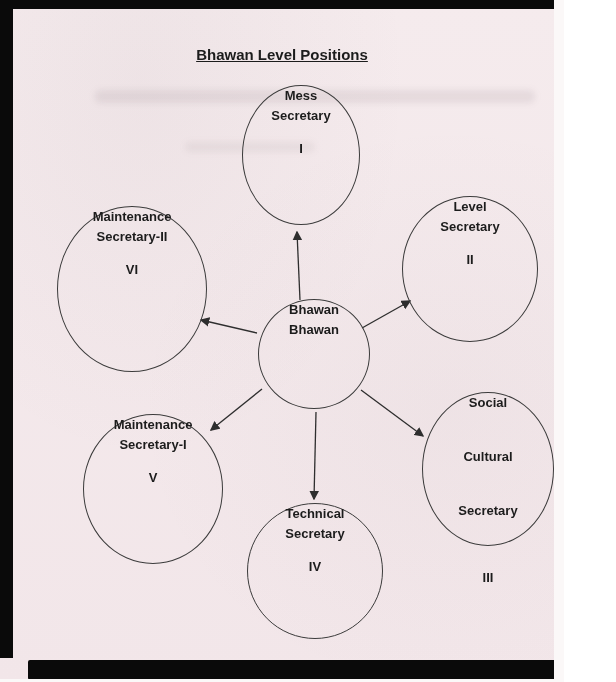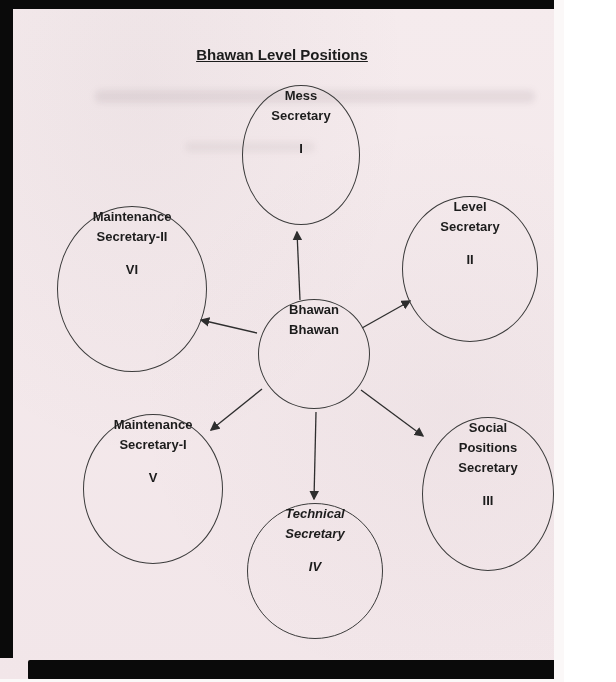--- a/index.html
+++ b/index.html
@@ -68,22 +68,22 @@
     color: var(--ink, #1c1c1c);
     box-sizing: border-box;
   }
   .node .numeral { margin-top: 13px; }
 
   .node.center         { left: 258px; top: 299px; width: 112px; height: 110px; }
   .node.mess           { left: 242px; top:  85px; width: 118px; height: 140px; }
   .node.sports         { left: 402px; top: 196px; width: 136px; height: 146px; }
   .node.maintenance-ii { left:  57px; top: 206px; width: 150px; height: 166px; }
   .node.maintenance-i  { left:  83px; top: 414px; width: 140px; height: 150px; }
-  .node.social         { left: 422px; top: 417px; width: 132px; height: 154px; }
-  .node.technical      { left: 247px; top: 503px; width: 136px; height: 136px; font-style: italic; }
+  .node.social         { left: 422px; top: 392px; width: 132px; height: 154px; gap: 34px; }
+  .node.technical      { left: 247px; top: 503px; width: 136px; height: 136px; }
 </style>
 </head>
 <body>
 
 <div class="page">
 
   <div class="bar top"></div>
   <div class="bar left"></div>
   <div class="bar bottom"></div>
   <div class="edge-right"></div>
@@ -131,21 +131,21 @@
   </div>
 
   <div class="node maintenance-i">
     <div>Maintenance</div>
     <div>Secretary-I</div>
     <div class="numeral">V</div>
   </div>
 
   <div class="node social">
     <div>Social</div>
-    <div>Positions</div>
+    <div>Cultural</div>
     <div>Secretary</div>
     <div class="numeral">III</div>
   </div>
 
   <div class="node technical">
     <div>Technical</div>
     <div>Secretary</div>
     <div class="numeral">IV</div>
   </div>
 

